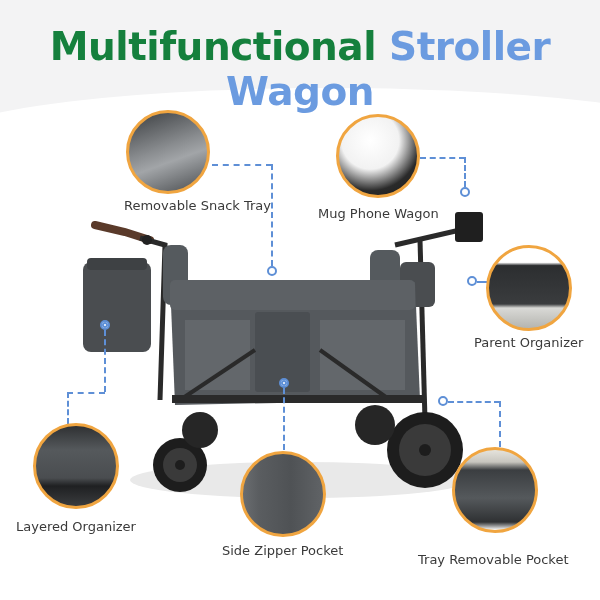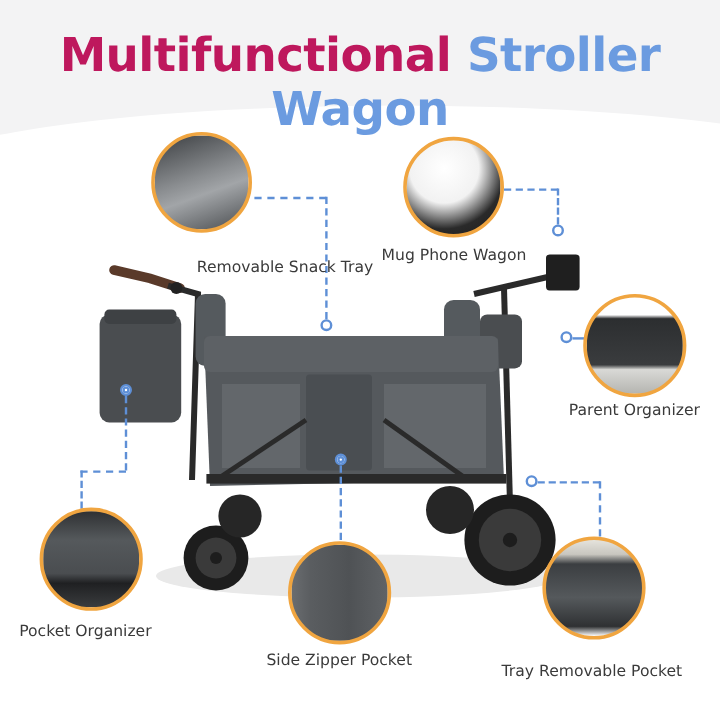--- a/index.html
+++ b/index.html
@@ -1,20 +1,20 @@
 <!DOCTYPE html>
 <html><head>
 <meta charset="utf-8">
 <style>
   html, body { margin:0; padding:0; }
   body { width:600px; height:600px; position:relative; overflow:hidden; background:#ffffff; font-family:"Liberation Sans", "DejaVu Sans", sans-serif; }
   .top-band { position:absolute; left:0; top:0; width:600px; height:130px; background:#f3f3f4; }
   .top-curve { position:absolute; left:-80px; top:88px; width:820px; height:200px; background:#ffffff; border-radius:50% 50% 0 0 / 30% 30% 0 0; }
   .title { position:absolute; left:0; top:24px; width:600px; text-align:center; font-size:39px; font-weight:bold; letter-spacing:-0.5px; font-family:"DejaVu Sans", sans-serif; }
-  .title .t1 { color:#be185d; }
+  .title .t1 { color:#15803d; }
   .title .t2 { color:#6b9be0; }
   .circle { position:absolute; border:3px solid #f0a540; border-radius:50%; overflow:hidden; background:#555; box-sizing:border-box; }
   .label { position:absolute; font-size:13px; color:#3a3a3a; white-space:nowrap; font-family:"DejaVu Sans", sans-serif; }
   .dash-h { position:absolute; height:0; border-top:2px dashed #5e8fd6; }
   .dash-v { position:absolute; width:0; border-left:2px dashed #5e8fd6; }
   .dot { position:absolute; width:10px; height:10px; border:2px solid #5e8fd6; border-radius:50%; background:#fff; box-sizing:border-box; }
   .dot.filled { background:#fff; box-shadow:0 0 0 2px #5e8fd6 inset; }
   svg { position:absolute; }
 </style>
 </head>
@@ -87,28 +87,28 @@
 <div class="dash-v" style="left:67px;top:392px;height:32px;"></div>
 
 <div class="dot filled" style="left:279px;top:378px;"></div>
 <div class="dash-v" style="left:283px;top:388px;height:62px;"></div>
 
 <div class="dot" style="left:438px;top:396px;"></div>
 <div class="dash-h" style="left:448px;top:401px;width:52px;"></div>
 <div class="dash-v" style="left:499px;top:401px;height:46px;"></div>
 
 <div class="circle" style="left:126px;top:110px;width:84px;height:84px;background:linear-gradient(160deg,#3b3e41 0%,#8a8d90 45%,#a2a5a8 60%,#4a4d50 100%);"></div>
-<div class="label" style="left:124px;top:216px;margin-left:40px;">Removable Snack Tray</div>
+<div class="label" style="left:124px;top:198px;">Removable Snack Tray</div>
 
 <div class="circle" style="left:336px;top:114px;width:84px;height:84px;background:radial-gradient(circle at 40% 30%,#ffffff 0%,#f2f2f2 40%,#2a2a2a 70%,#1a1a1a 100%);"></div>
 <div class="label" style="left:318px;top:206px;">Mug Phone Wagon</div>
 
 <div class="circle" style="left:486px;top:245px;width:86px;height:86px;background:linear-gradient(180deg,#ffffff 0%,#ffffff 18%,#2c2e30 22%,#3a3c3e 70%,#d9d9d6 75%,#b5b5b0 100%);"></div>
 <div class="label" style="left:474px;top:335px;">Parent Organizer</div>
 
 <div class="circle" style="left:33px;top:423px;width:86px;height:86px;background:linear-gradient(180deg,#2f3133 0%,#55595c 30%,#4a4d50 65%,#1f2022 75%,#3a3c3e 100%);"></div>
-<div class="label" style="left:16px;top:519px;">Pocket Organizer</div>
+<div class="label" style="left:16px;top:519px;">Layered Organizer</div>
 
 <div class="circle" style="left:240px;top:451px;width:86px;height:86px;background:linear-gradient(90deg,#6a6d70 0%,#5a5d60 20%,#4f5255 60%,#606366 100%);"></div>
 <div class="label" style="left:222px;top:543px;text-align:right;">Side Zipper Pocket</div>
 
 <div class="circle" style="left:452px;top:447px;width:86px;height:86px;background:linear-gradient(180deg,#e5e3dc 0%,#c8c6bf 15%,#3b3e41 25%,#55595c 60%,#2f3133 90%,#ffffff 100%);"></div>
 <div class="label" style="left:418px;top:552px;">Tray Removable Pocket</div>
 
 </body></html>

